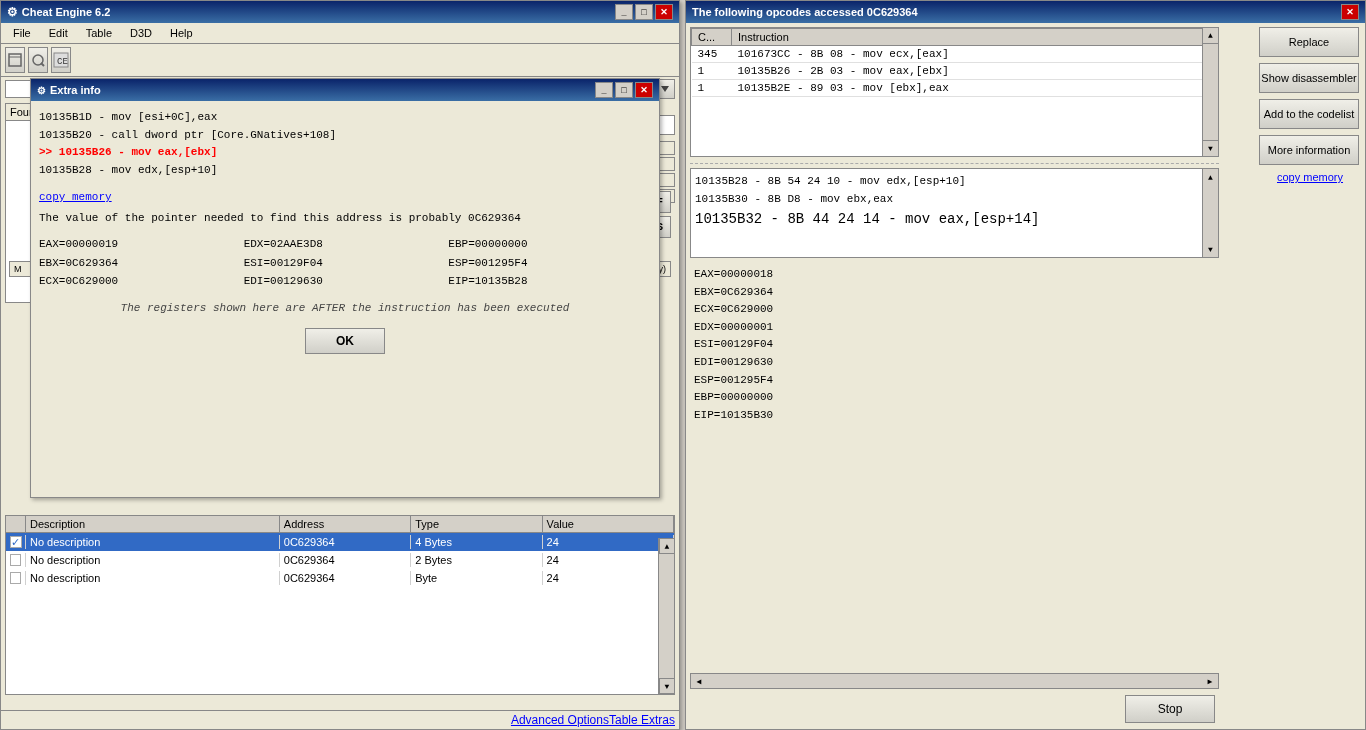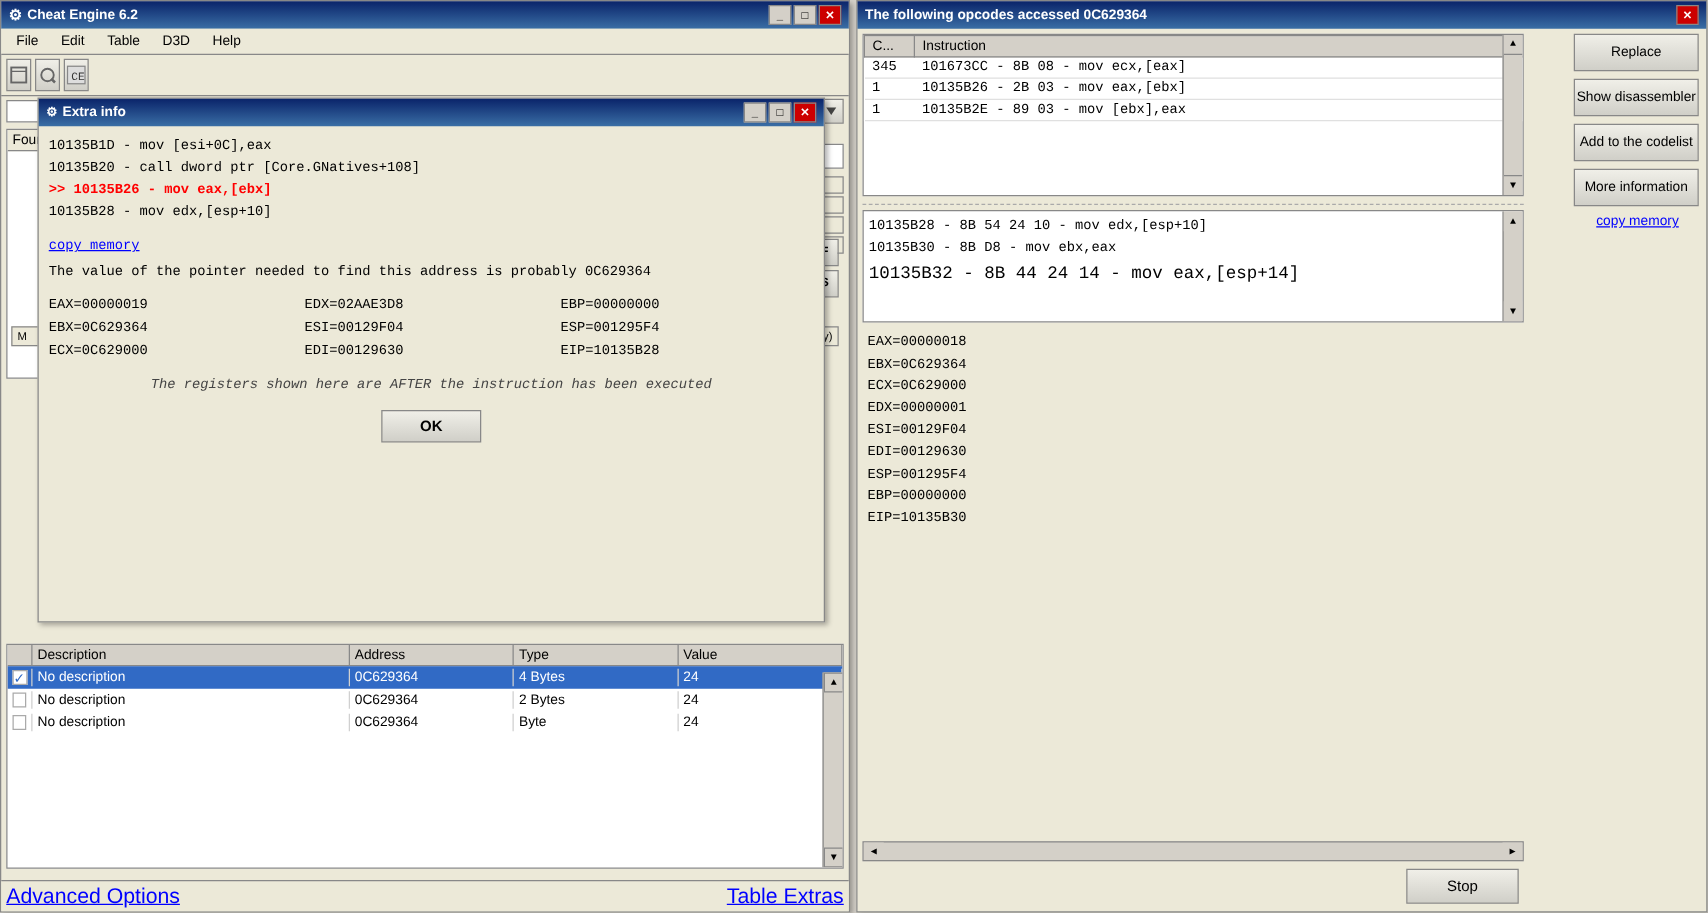--- a/index.html
+++ b/index.html
@@ -140,24 +140,24 @@
     }
 
     .list-row div {
       padding: 1px 4px;
       border-right: 1px solid #d0d0d0;
     }
 
     .status-bar {
       border-top: 1px solid #888;
       display: flex;
-      justify-content: space-between;
+      justify-content: flex-end;
       padding: 2px 4px;
       font-family: Arial, sans-serif;
-      font-size: 17px;
+      font-size: 12px;
       background: #ece9d8;
     }
 
     
     .extra-info-dialog {
       left: 30px;
       top: 78px;
       width: 630px;
       height: 420px;
       z-index: 10;

